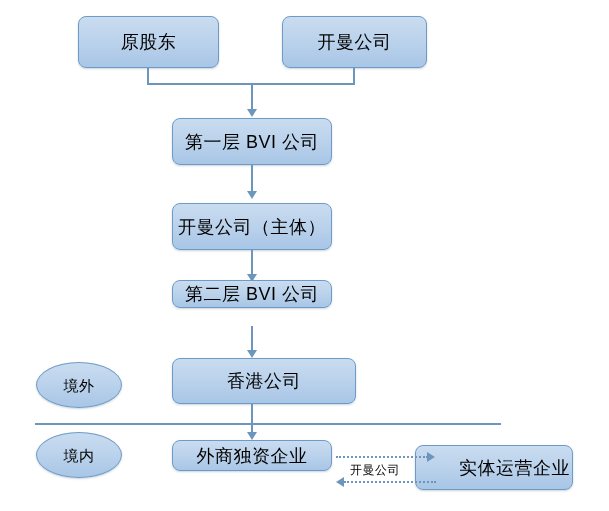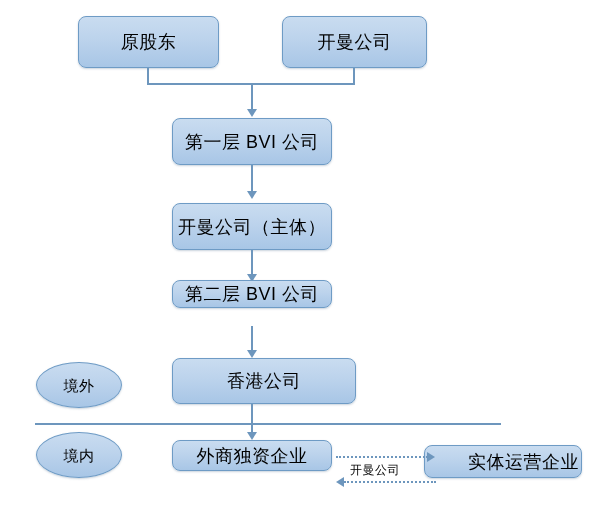--- a/index.html
+++ b/index.html
@@ -160,21 +160,21 @@
   <div class="ellipse" style="left:36px; top:432px; width:86px; height:46px;">
     <span>境内</span>
   </div>
 
   <div class="divider" style="left:35px; top:423px; width:466px;"></div>
 
   <div class="node" style="left:172px; top:440px; width:160px; height:31px;">
     <span>外商独资企业</span>
   </div>
 
-  <div class="node" style="left:424px; top:445px; width:158px; height:33px;padding-left:41px;">
+  <div class="node" style="left:415px; top:445px; width:158px; height:45px;padding-left:41px;">
     <span>实体运营企业</span>
   </div>
 
   <div class="dotline" style="left:336px; top:456px; width:92px;"></div>
   <div class="arrowhead-right" style="left:427px; top:452px;"></div>
 
   <div class="dotline" style="left:344px; top:481px; width:92px;"></div>
   <div class="arrowhead-left" style="left:336px; top:477px;"></div>
 
   <div class="dotlabel" style="left:350px; top:462px;">

